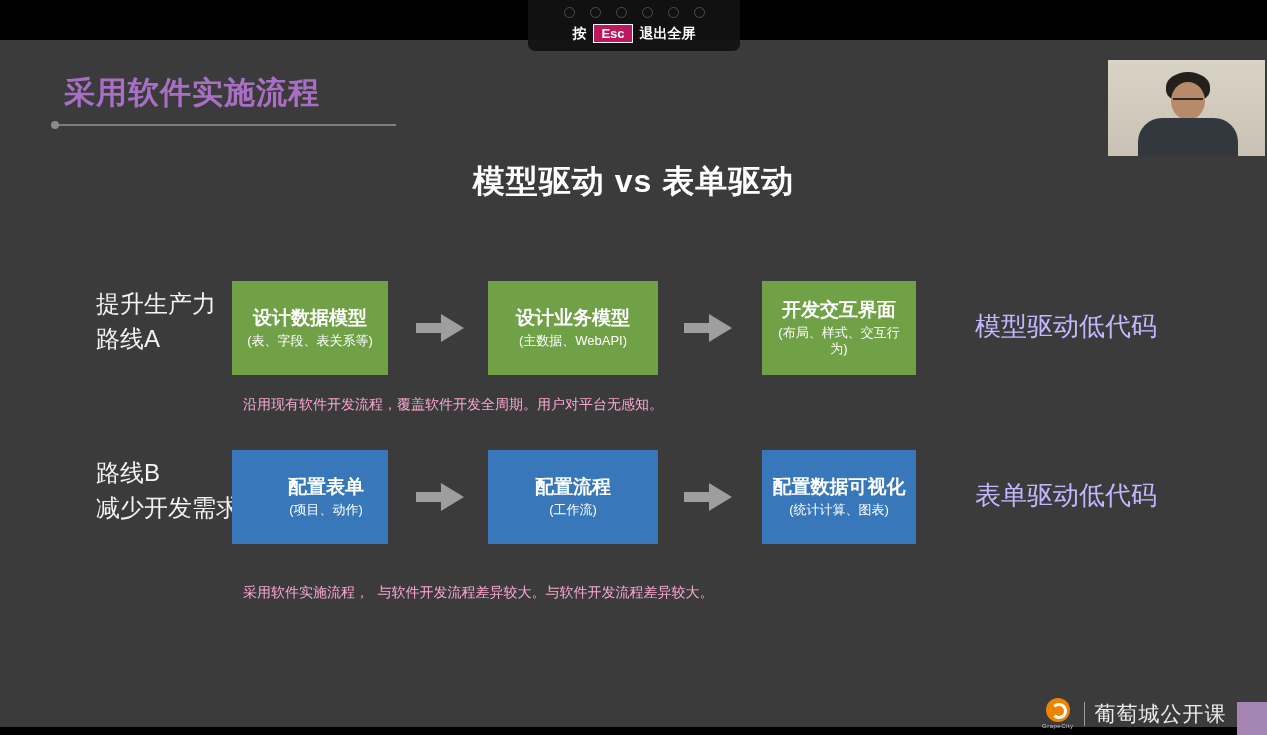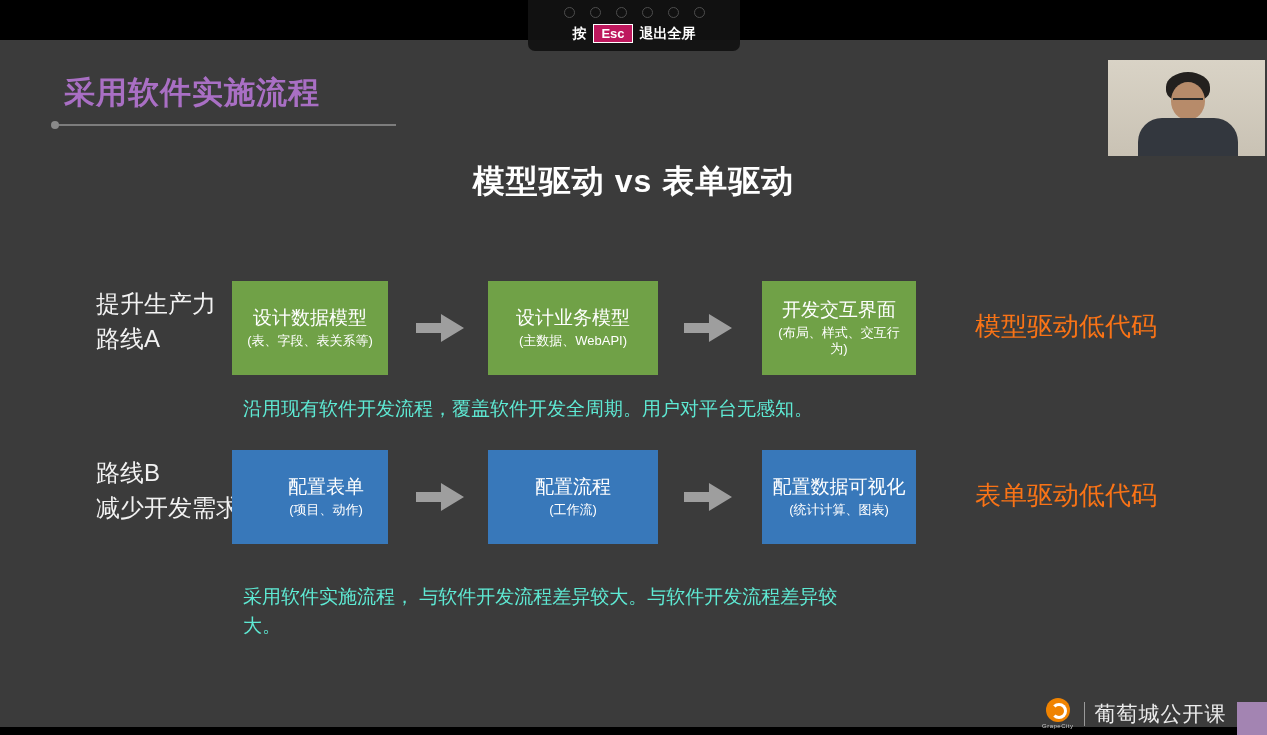--- a/index.html
+++ b/index.html
@@ -39,28 +39,28 @@
   
   .flow-row{position:absolute;left:0;width:100%;height:94px;}
   .flow-row.row-a{top:241px;}
   .flow-row.row-b{top:410px;}
   .route-label{position:absolute;left:96px;top:6px;color:#f2f2f2;font-size:24px;line-height:1.45;}
   .flow-step{position:absolute;top:0;height:94px;display:flex;flex-direction:column;align-items:center;
              justify-content:center;color:#fff;text-align:center;padding:4px 8px;box-sizing:border-box;}
   .step-1{left:232px;width:156px;}
   .step-2{left:488px;width:170px;}
   .step-3{left:762px;width:154px;}
-  .step-title{font-size:19px;font-weight:normal;line-height:1.2;}
+  .step-title{font-size:19px;font-weight:bold;line-height:1.2;}
   .step-sub{font-size:13px;margin-top:3px;line-height:1.25;}
   .flow-arrow{position:absolute;top:33px;width:48px;height:28px;background:#9e9e9e;
               clip-path:polygon(0 32%,52% 32%,52% 0,100% 50%,52% 100%,52% 68%,0 68%);}
   .arrow-1{left:416px;}
   .arrow-2{left:684px;}
-  .route-result{position:absolute;left:975px;top:28px;color:#f97316;font-size:26px;}
-  .route-note{position:absolute;left:243px;color:#5eead4;font-size:19px;line-height:1.5;}
+  .route-result{position:absolute;left:975px;top:28px;color:#c4b5fd;font-size:26px;}
+  .route-note{position:absolute;left:243px;color:#f9a8d4;font-size:14px;line-height:1.5;font-family:Liberation Mono, monospace;}
   .note-a{top:355px;width:720px;}
   .note-b{top:543px;width:615px;}
 
   
   .brand{position:absolute;left:1042px;top:658px;display:flex;align-items:center;gap:10px;z-index:20;}
   .brand-logo{display:flex;flex-direction:column;align-items:center;gap:1px;}
   .logo-ring{width:24px;height:24px;border-radius:50%;background:#f08300;position:relative;}
   .logo-ring::after{content:"";position:absolute;left:5px;top:5px;width:10px;height:10px;border-radius:50%;
                     border:3px solid #fff;border-left-color:transparent;}
   .logo-word{font-size:6px;color:#cfcfcf;letter-spacing:0.5px;}

